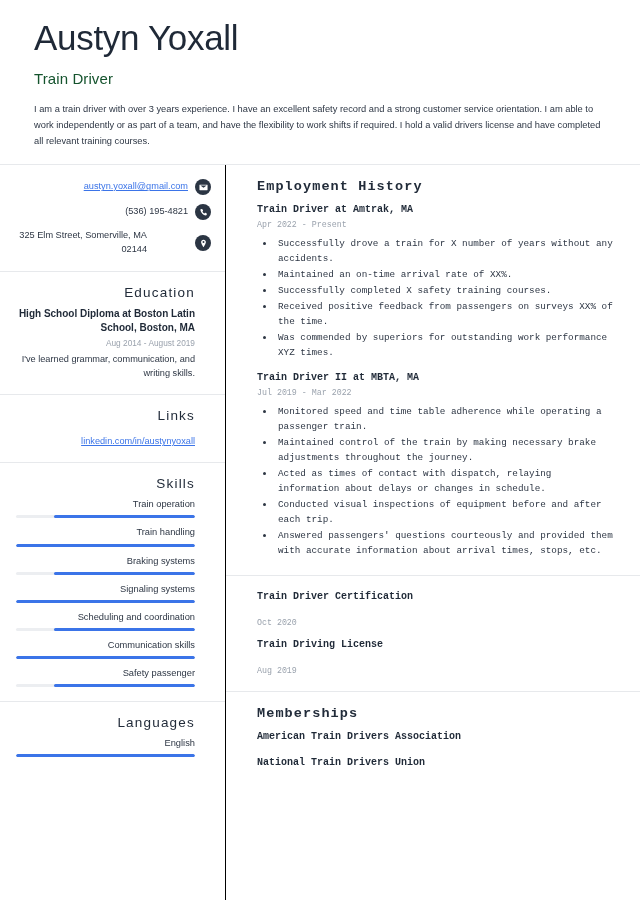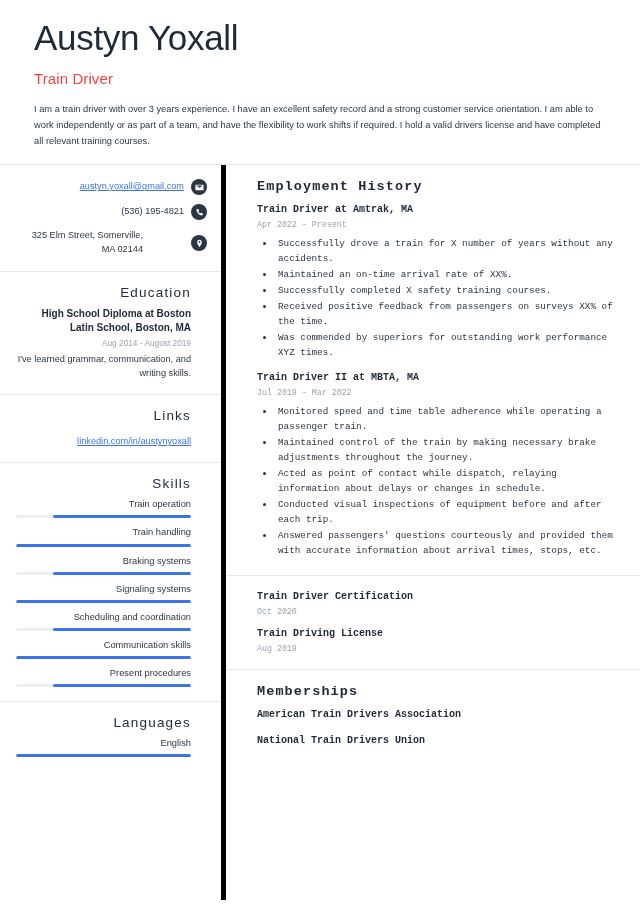--- a/index.html
+++ b/index.html
@@ -28,21 +28,21 @@
   .full-name {
     font-size: 35px;
     font-weight: 300;
     letter-spacing: -0.3px;
     line-height: 1.15;
     color: #1f2937;
   }
   .job-title {
     font-size: 15px;
     font-weight: 400;
-    color: #ef4444;
+    color: #14532d;
     margin-top: 12px;
     letter-spacing: 0.1px;
   }
   .summary {
     font-size: 9.3px;
     line-height: 1.72;
     color: #2d3644;
     margin-top: 15px;
     max-width: 572px;
   }
@@ -56,21 +56,21 @@
   
   .body-cols {
     display: flex;
     align-items: stretch;
     min-height: 735px;
   }
 
   .sidebar {
     width: 226px;
     flex: 0 0 226px;
-    border-right: 5px solid #000000;
+    border-right: 1px solid #000000;
   }
 
   .maincol {
     flex: 1 1 auto;
     padding: 0 0 0 0;
   }
 
   
   .side-block {
     padding: 13px 30px 14px 16px;
@@ -223,21 +223,21 @@
   .cert-item:last-child { margin-bottom: 0; }
   .cert-name {
     font-size: 10px;
     font-weight: 700;
     color: #1f2937;
     line-height: 1.4;
   }
   .cert-date {
     font-size: 8.3px;
     color: #9aa2ad;
-    margin-top: 3px;
+    margin-top: 14px;
   }
 
   .member-item {
     font-size: 10px;
     font-weight: 700;
     color: #1f2937;
     margin-bottom: 12px;
     line-height: 1.4;
   }
   .member-item:last-child { margin-bottom: 0; }
@@ -333,21 +333,21 @@
                 <div class="bar-fill" style="width: 79%;"></div>
               </div>
             </div>
             <div class="bar-item">
               <div class="bar-label">Communication skills</div>
               <div class="bar-track">
                 <div class="bar-fill" style="width: 100%;"></div>
               </div>
             </div>
             <div class="bar-item">
-              <div class="bar-label">Present procedures</div>
+              <div class="bar-label">Safety passenger</div>
               <div class="bar-track">
                 <div class="bar-fill" style="width: 79%;"></div>
               </div>
             </div>
           </div>
       </div>
 
       <div class="side-block last">
         <div class="side-heading">Languages</div>
         <div id="languages-list">
@@ -377,21 +377,21 @@
                 <li>Received positive feedback from passengers on surveys XX% of the time.</li>
                 <li>Was commended by superiors for outstanding work performance XYZ times.</li>
               </ul>
             </div>
             <div class="entry">
               <div class="entry-title">Train Driver II at MBTA, MA</div>
               <div class="entry-date">Jul 2019 - Mar 2022</div>
               <ul class="bullets">
                 <li>Monitored speed and time table adherence while operating a passenger train.</li>
                 <li>Maintained control of the train by making necessary brake adjustments throughout the journey.</li>
-                <li>Acted as point of contact while dispatch, relaying information about delays or changes in schedule.</li>
+                <li>Acted as times of contact with dispatch, relaying information about delays or changes in schedule.</li>
                 <li>Conducted visual inspections of equipment before and after each trip.</li>
                 <li>Answered passengers' questions courteously and provided them with accurate information about arrival times, stops, etc.</li>
               </ul>
             </div>
           </div>
       </div>
 
       <div class="main-block">
         <div id="certificates-list">
             <div class="cert-item">

